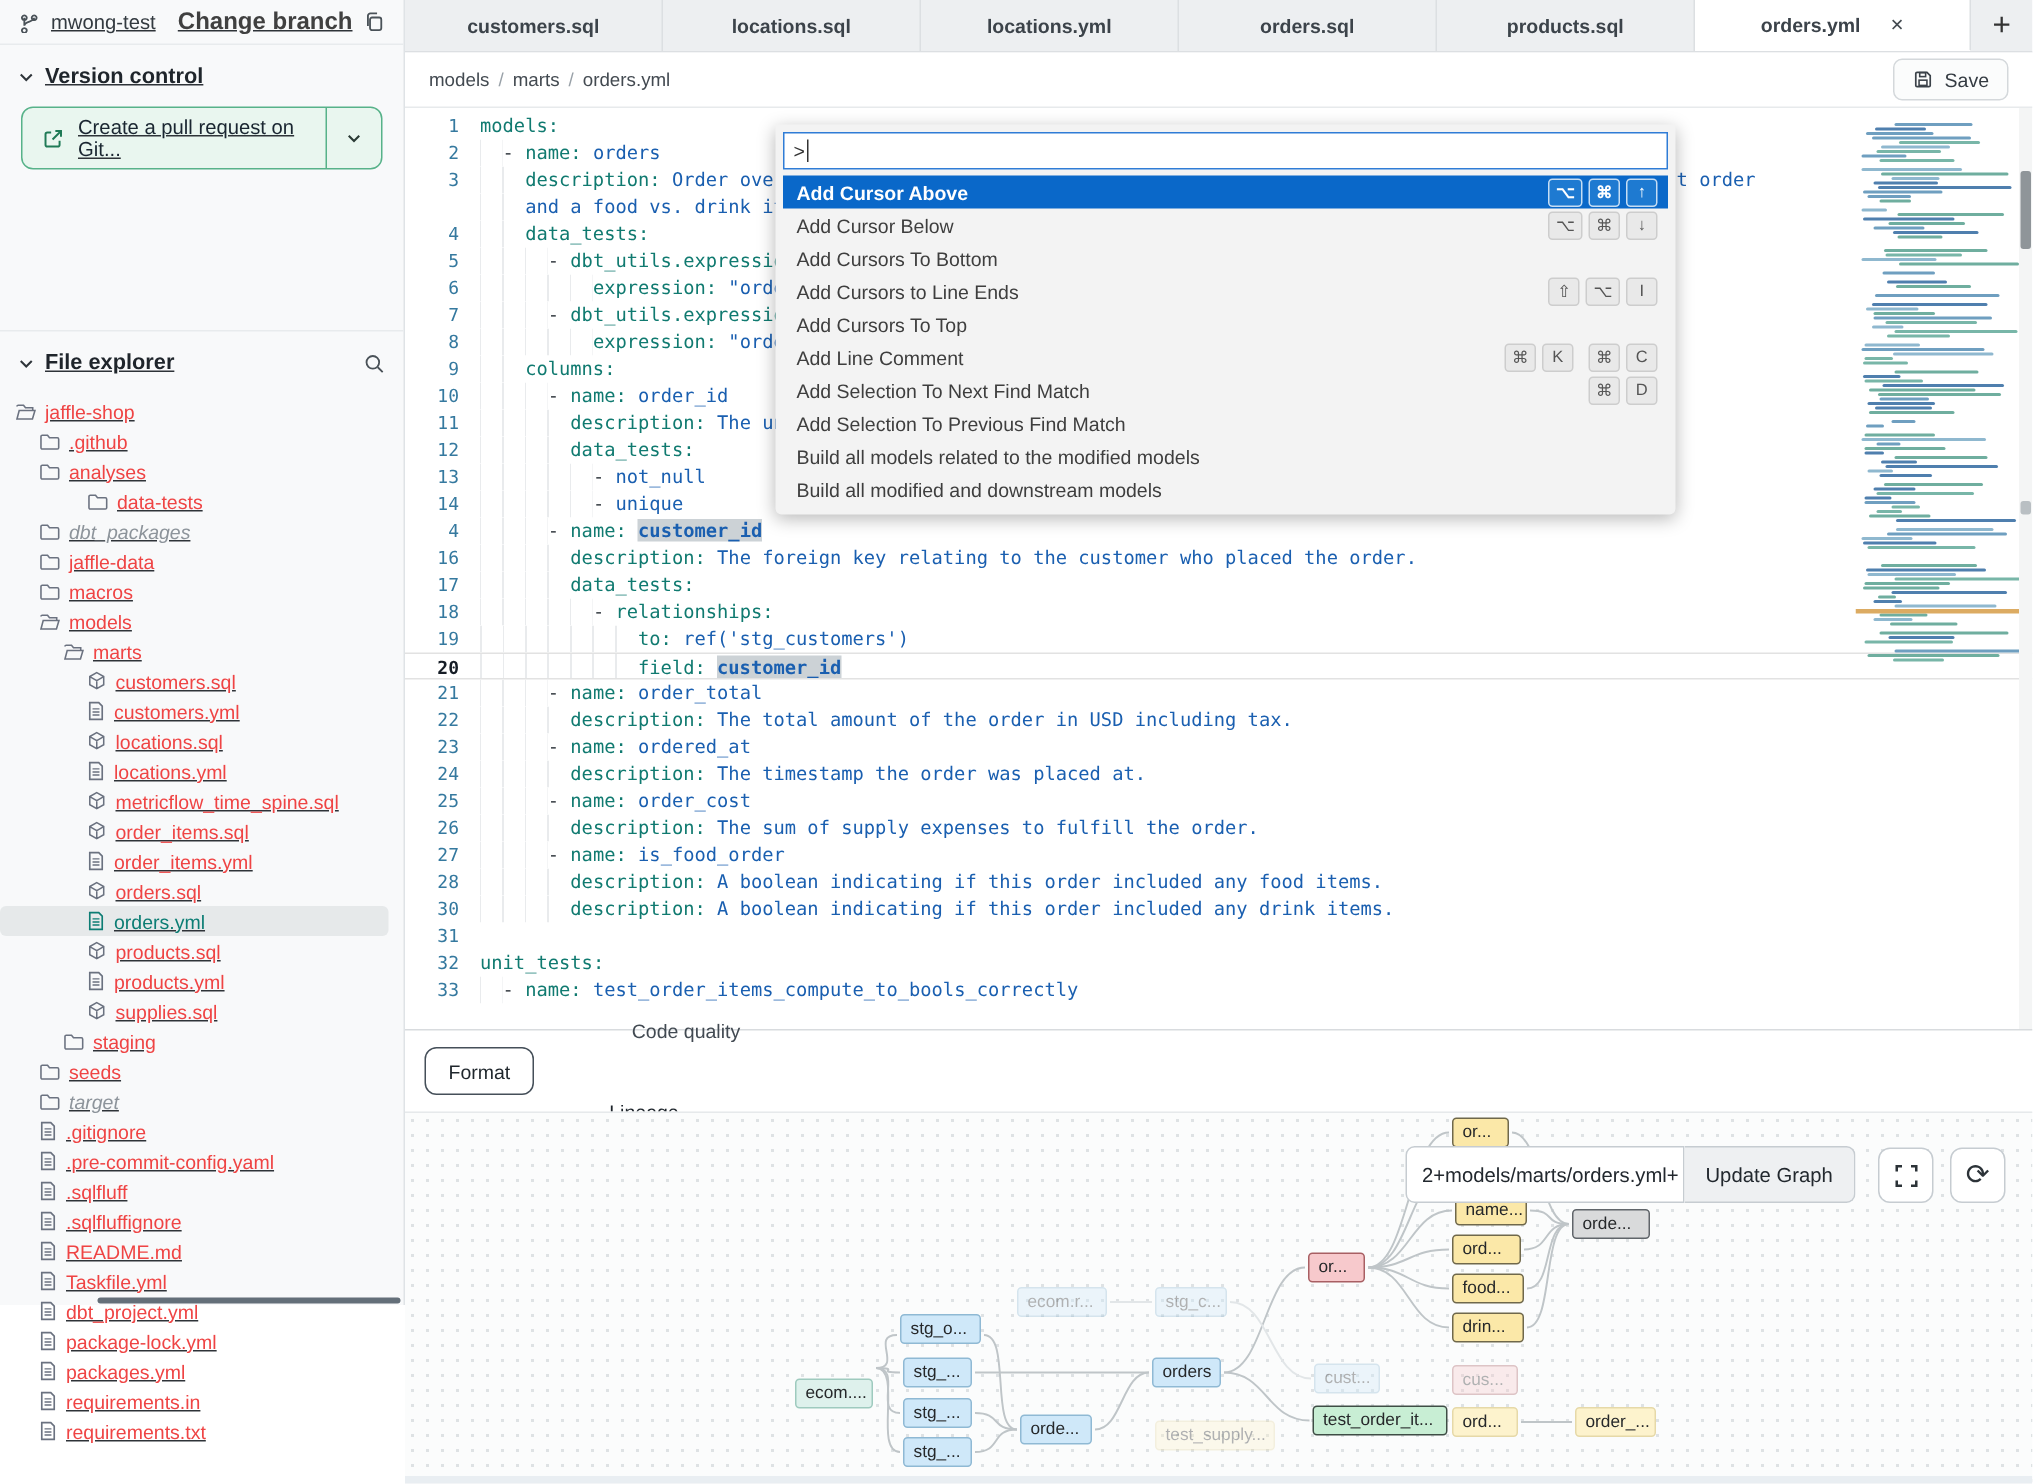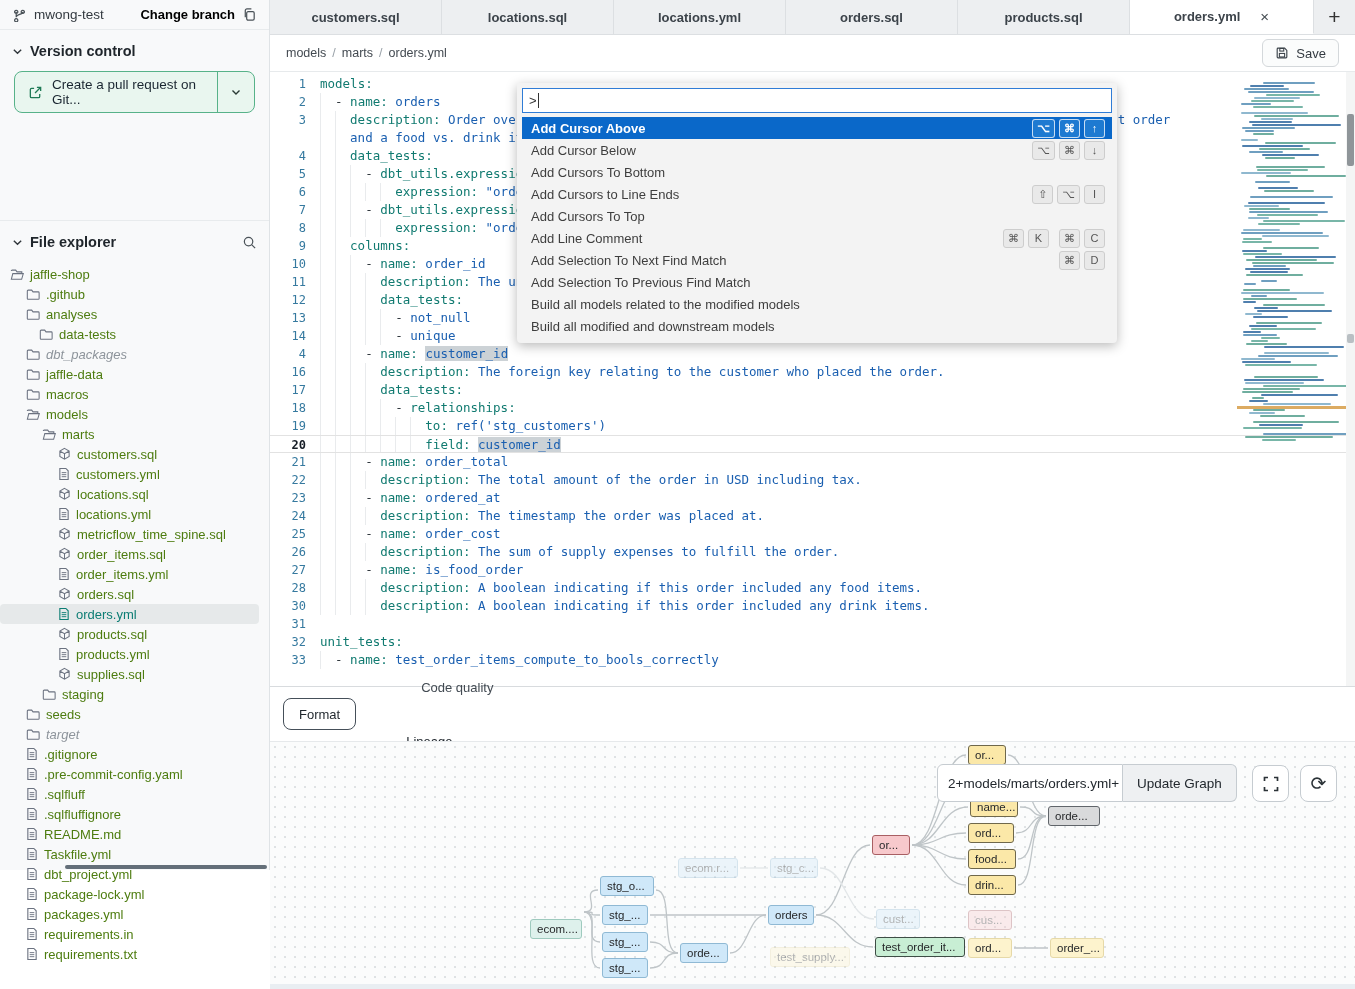--- a/index.html
+++ b/index.html
@@ -1,33 +1,33 @@
 <!DOCTYPE html>
 <html><head>
 <meta charset="utf-8">
 <style>
   * { box-sizing: border-box; margin: 0; padding: 0; }
   html,body { width:1355px; height:989px; overflow:hidden; }
   body { font-family:"Liberation Sans", sans-serif; background:#fff; color:#2e3338; position:relative; }
   svg { display:block; }
 
   
-  .sidebar { position:absolute; left:0; top:0; width:270px; height:870px; background:#f8f9fa; border-right:1px solid #dfe3e6; }
+  .sidebar { position:absolute; left:0; top:0; width:270px; height:870px; background:#f8f9fa; border-right:1px solid #dfe3e6;text-decoration:underline; }
   .branch-row { height:30px; display:flex; align-items:center; padding:0 12px; gap:7px; border-bottom:1px solid #e8ebed; }
   .branch-name { font-size:13.5px; color:#333a40; }
-  .change-branch { margin-left:auto; font-size:13px; color:#000000; font-weight:600; cursor:pointer; }
+  .change-branch { margin-left:auto; font-size:16px; color:#404040; font-weight:600; cursor:pointer; }
   .copy-icon { cursor:pointer; }
   .section-header { display:flex; align-items:center; gap:7px; padding:13px 12px 8px 12px; font-size:14.5px; font-weight:700; color:#1f252b; }
   .section-header .spacer { margin-left:auto; }
   .vc-body { height:150px; border-bottom:1px solid #e8ebed; }
   .pr-button { margin:4px 14px; height:42px; display:flex; border:1.5px solid #57b289; border-radius:8px; background:#e9f6ef; overflow:hidden; cursor:pointer; }
   .pr-main { flex:1; display:flex; align-items:center; gap:9px; padding:0 13px; font-size:13.5px; color:#1a2631; }
   .pr-chev { width:37px; display:flex; align-items:center; justify-content:center; border-left:1.5px solid #57b289; }
   .tree { padding:6px 0 0 0; font-size:13px; }
-  .tree-item { height:20px; display:flex; align-items:center; gap:6px; padding-right:8px; cursor:pointer; color:#4d7c0f; white-space:nowrap; }
+  .tree-item { height:20px; display:flex; align-items:center; gap:6px; padding-right:8px; cursor:pointer; color:#ef4444; white-space:nowrap; }
   .tree-item .ticon { flex:none; display:flex; }
   .tree-item.muted { font-style:italic; color:#8d949b; }
   .tree-item.selected { background:#e6e9ea; border-radius:4px; color:#0c7d74; margin-right:10px; }
   .sb-hscroll { position:absolute; bottom:1px; left:65px; right:2px; height:4px; background:#646f79; border-radius:2px; }
 
   
   .main { position:absolute; left:270px; top:0; width:1085px; height:989px; }
   .tabbar { height:35px; background:#edeff1; display:flex; border-bottom:1px solid #dcdfe2; }
   .tab { width:172px; flex:none; display:flex; align-items:center; justify-content:center; font-size:13px; font-weight:700; color:#3c434a; border-right:1px solid #dcdfe2; cursor:pointer; }
   .tab.active { background:#fff; border-bottom:1px solid #fff; gap:20px; width:184px; }
@@ -40,21 +40,21 @@
   
   .editor { position:relative; height:614px; overflow:hidden; background:#fff; font-family:"DejaVu Sans Mono", monospace; font-size:12.5px; line-height:18px; padding-top:3px; }
   .crow { display:flex; height:18px; }
   .gut { width:50px; flex:none; text-align:right; padding-right:14px; color:#35799f; font-size:12px; user-select:none; }
   .ctext { white-space:pre; flex:1; overflow:hidden; }
   .ig { display:inline-block; height:18px; vertical-align:top;
         background:repeating-linear-gradient(90deg,#e9ebed 0 1px,transparent 1px 15px); }
   .k { color:#107a70; }
   .v { color:#1a5fb0; }
   .p { color:#333a40; }
-  .hl { background:#ccd2d6; }
+  .hl { background:#ccd2d6;font-weight:bold; }
   .crow.cur { border-top:1px solid #e2e2e2; border-bottom:1px solid #e2e2e2; height:18px; }
   .crow.cur .gut { color:#161d26; font-weight:700; }
   .minimap { position:absolute; left:967px; top:8px; width:110px; height:372px; overflow:hidden; }
   .mmbar { position:absolute; height:2px; border-radius:1px; }
   .mm-orange { position:absolute; left:0; width:110px; height:3px; background:#dcab62; }
   .vscroll { position:absolute; right:0; top:0; width:9px; height:100%; background:#f4f5f5; }
   .vthumb { position:absolute; left:1px; width:7px; border-radius:2px; }
 
   
   .palette { position:absolute; left:517px; top:83px; width:600px; background:#f3f3f3; box-shadow:0 3px 12px rgba(0,0,0,.28); border-radius:0 0 4px 4px; padding:5px 5px 6px; z-index:60; }
@@ -178,21 +178,21 @@
           <span>.github</span>
         </div>
         <div class="tree-item" style="padding-left: 26px;">
           <span class="ticon">
             <svg width="14" height="13" viewBox="0 0 16 14">
               <path d="M1.5 3A1 1 0 0 1 2.5 2h4l1.5 2h6a1 1 0 0 1 1 1v6.5a1 1 0 0 1-1 1h-11.5a1 1 0 0 1-1-1z" fill="none" stroke="#6b7280" stroke-width="1.2"></path>
             </svg>
           </span>
           <span>analyses</span>
         </div>
-        <div class="tree-item" style="padding-left: 39px;">
+        <div class="tree-item" style="padding-left: 26px; margin-left: 32px;">
           <span class="ticon">
             <svg width="14" height="13" viewBox="0 0 16 14">
               <path d="M1.5 3A1 1 0 0 1 2.5 2h4l1.5 2h6a1 1 0 0 1 1 1v6.5a1 1 0 0 1-1 1h-11.5a1 1 0 0 1-1-1z" fill="none" stroke="#6b7280" stroke-width="1.2"></path>
             </svg>
           </span>
           <span>data-tests</span>
         </div>
         <div class="tree-item muted" style="padding-left: 26px;">
           <span class="ticon">
             <svg width="14" height="13" viewBox="0 0 16 14">

